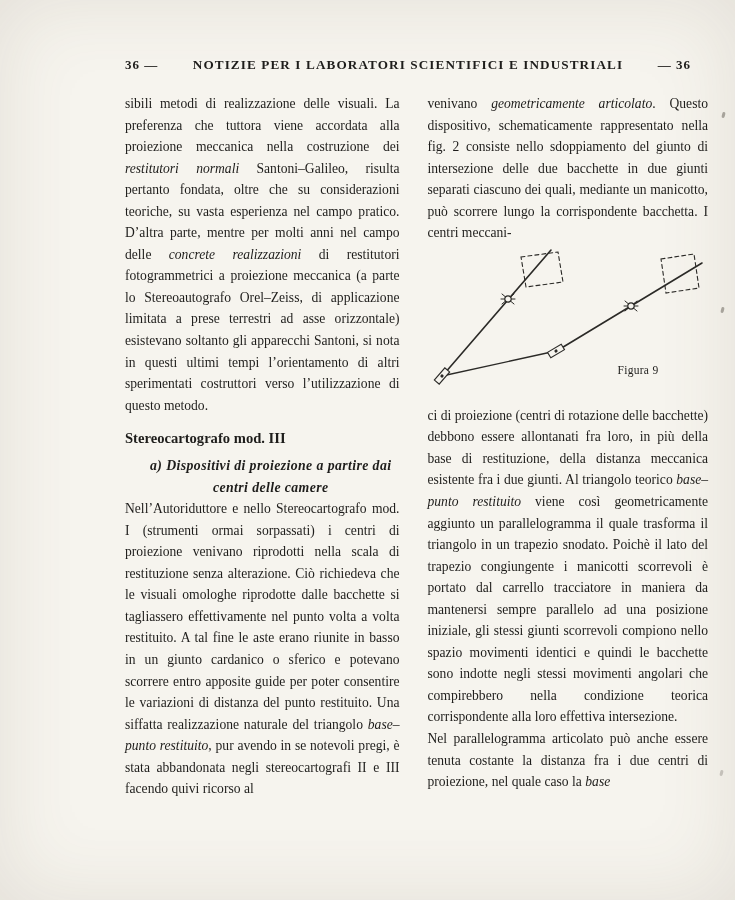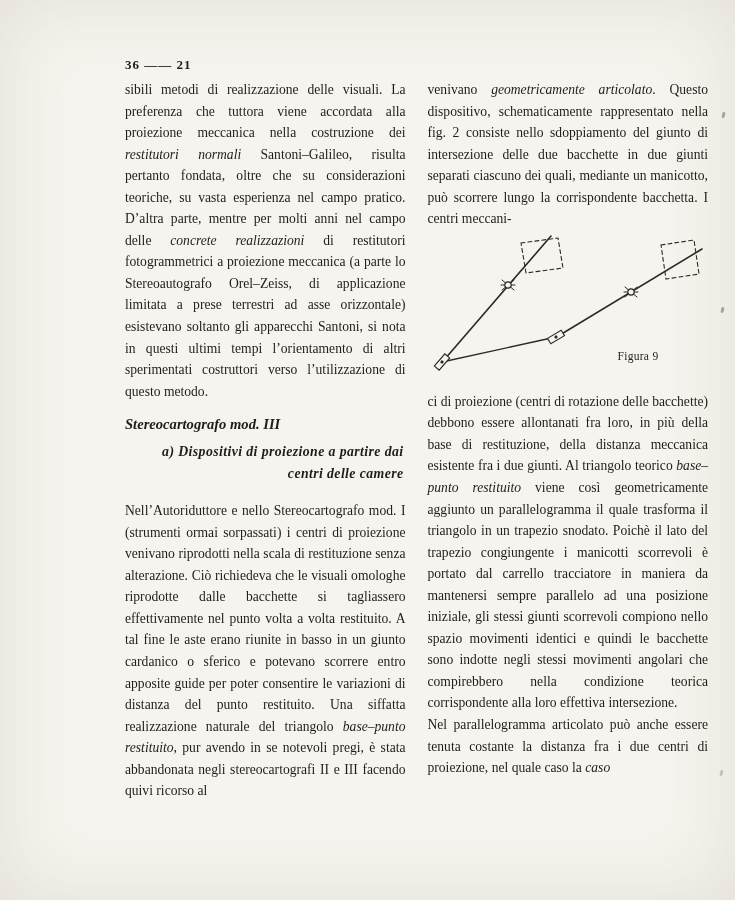--- a/index.html
+++ b/index.html
@@ -19,54 +19,55 @@
     pointer-events: none;
   }
   .header {
     position: absolute; left: 125px; top: 57px; width: 566px;
     display: flex; align-items: baseline;
     font-weight: bold; font-size: 13px;
   }
   .header .pn { letter-spacing: 1px; white-space: nowrap; text-align: center; }
   .header .title { flex: 1; text-align: center; letter-spacing: 1.1px; font-size: 13.2px; }
   .columns {
-    position: absolute; left: 125px; top: 79px; width: 583px;
-    display: flex; gap: 22px;
+    position: absolute; left: 125px; top: 93px; width: 583px;
+    display: flex; gap: 28px;
     font-size: 13.6px; line-height: 21.55px; text-align: justify;
   }
   .col { width: 280.5px; }
   p { margin: 0; }
   .heading {
     font-size: 14.6px; font-weight: bold;
-    margin: 13px 0 7px; text-align: left; line-height: 1.3; font-style: italic;
+    margin: 13px 0 7px; text-align: left; line-height: 1.3;
   }
   .subheading {
     font-size: 13.8px; font-weight: bold; font-style: italic;
-    margin: 0 0 16px; padding-left: 19px; padding-right: 2px;
-    line-height: 21.5px; text-align: right; letter-spacing: 0.4px;
+    margin: 0 0 0; padding-left: 19px; padding-right: 2px;
+    line-height: 21.5px; text-align: center; letter-spacing: 0.4px;
   }
   figure { margin: 5px 0 10px; position: relative; width: 281px; height: 146px; text-decoration: underline; }
   figure svg { display: block; width: 281px; height: 146px; }
   figcaption {
     position: absolute; right: 50px; bottom: 13px;
     font-size: 11.5px; letter-spacing: 0.3px; font-style: normal;
   }
   .speck {
     position: absolute; width: 3px; height: 6px; border-radius: 2px;
     background: rgba(60, 55, 45, 0.4); transform: rotate(14deg);
   }
 </style>
 </head>
 <body>
 
 <div class="page-vignette"></div>
 
 <div class="header">
   <span class="pn">36 —</span>
-  <span class="pn">— 21</span>
+  <span class="title">NOTIZIE PER I LABORATORI SCIENTIFICI E INDUSTRIALI</span>
+  <span class="pn">— 36</span>
 </div>
 
 <div class="columns">
 
   <div class="col">
     <p><span>sibili metodi di realizzazione delle visuali. La preferenza che tuttora viene accordata alla proiezione meccanica nella costruzione dei </span><i>restitutori normali</i><span> Santoni–Galileo, risulta pertanto fondata, oltre che su considerazioni teoriche, su vasta esperienza nel campo pratico. D’altra parte, mentre per molti anni nel campo delle </span><i>concrete realizzazioni</i><span> di restitutori fotogrammetrici a proiezione meccanica (a parte lo Stereoautografo Orel–Zeiss, di applicazione limitata a prese terrestri ad asse orizzontale) esistevano soltanto gli apparecchi Santoni, si nota in questi ultimi tempi l’orientamento di altri sperimentati costruttori verso l’utilizzazione di questo metodo.</span></p>
 
     <h2 class="heading">Stereocartografo mod. III</h2>
     <h3 class="subheading">a) Dispositivi di proiezione a partire dai centri delle camere</h3>
 
@@ -105,20 +106,20 @@
             <rect x="-8" y="-3.2" width="16" height="6.4" stroke-width="1.1" fill="#f6f4ee"></rect>
             <circle r="1.6" fill="#2b2a27" stroke="none"></circle>
           </g>
         </g>
       </svg>
       <figcaption>Figura 9</figcaption>
     </figure>
 
     <p><span>ci di proiezione (centri di rotazione delle bacchette) debbono essere allontanati fra loro, in più della base di restituzione, della distanza meccanica esistente fra i due giunti. Al triangolo teorico </span><i>base–punto restituito</i><span> viene così geometricamente aggiunto un parallelogramma il quale trasforma il triangolo in un trapezio snodato. Poichè il lato del trapezio congiungente i manicotti scorrevoli è portato dal carrello tracciatore in maniera da mantenersi sempre parallelo ad una posizione iniziale, gli stessi giunti scorrevoli compiono nello spazio movimenti identici e quindi le bacchette sono indotte negli stessi movimenti angolari che compirebbero nella condizione teorica corrispondente alla loro effettiva intersezione.</span></p>
 
-    <p><span>Nel parallelogramma articolato può anche essere tenuta costante la distanza fra i due centri di proiezione, nel quale caso la </span><i>caso</i></p>
+    <p><span>Nel parallelogramma articolato può anche essere tenuta costante la distanza fra i due centri di proiezione, nel quale caso la </span><i>base</i></p>
   </div>
 
 </div>
 
 <div class="speck" style="left:722px; top:112px;"></div>
 <div class="speck" style="left:721px; top:307px;"></div>
 <div class="speck" style="left:720px; top:770px; opacity:.6;"></div>
 
 </body></html>

